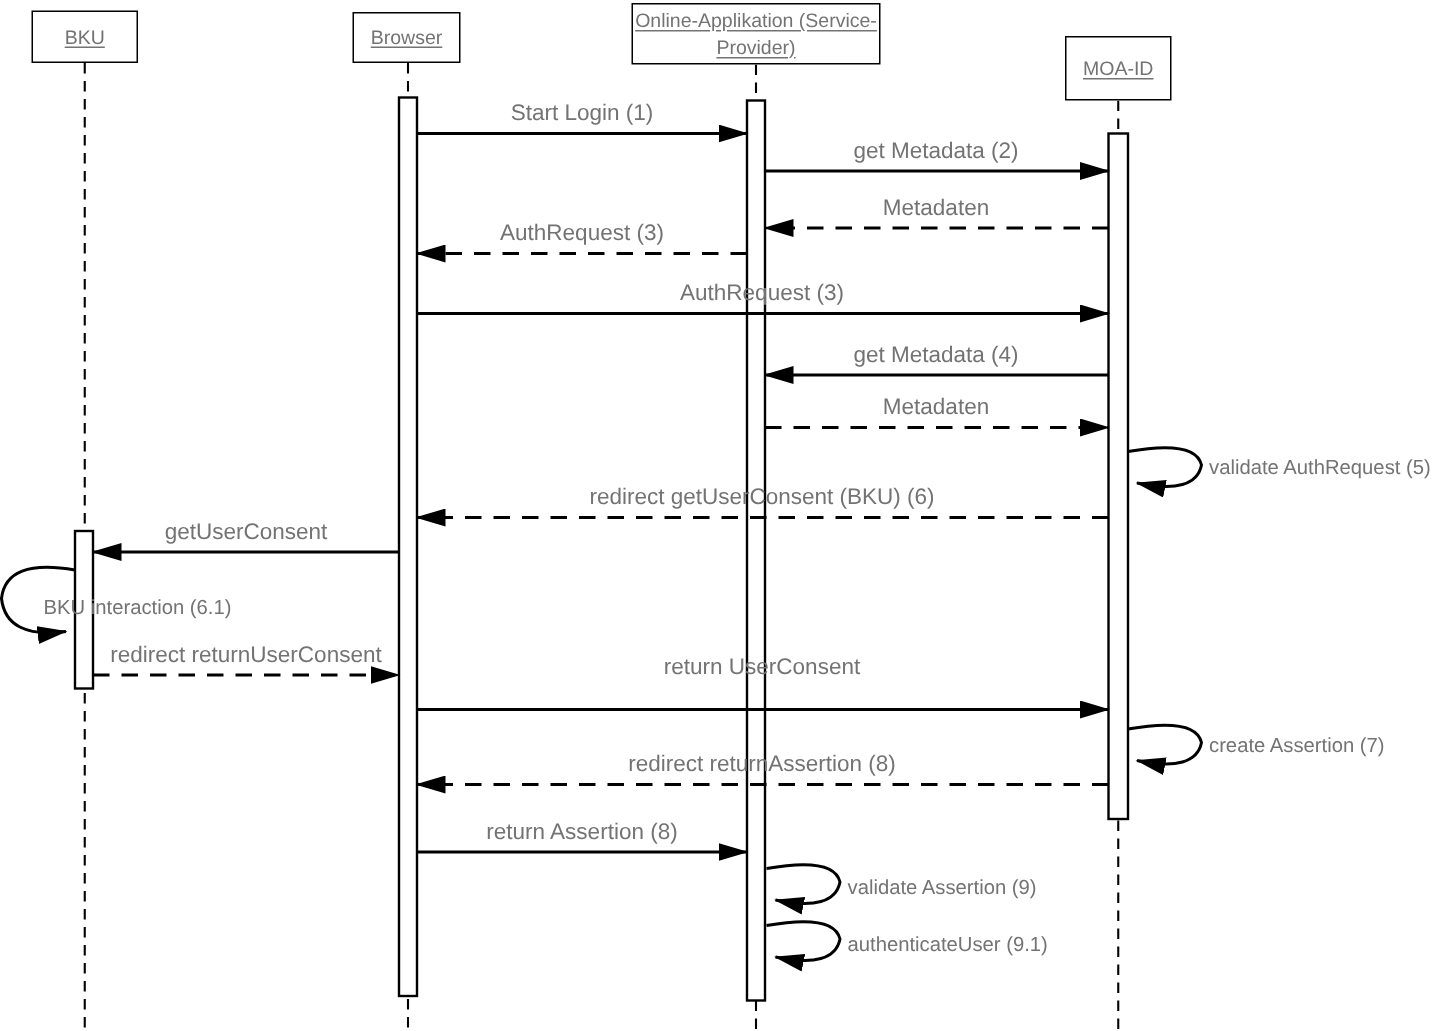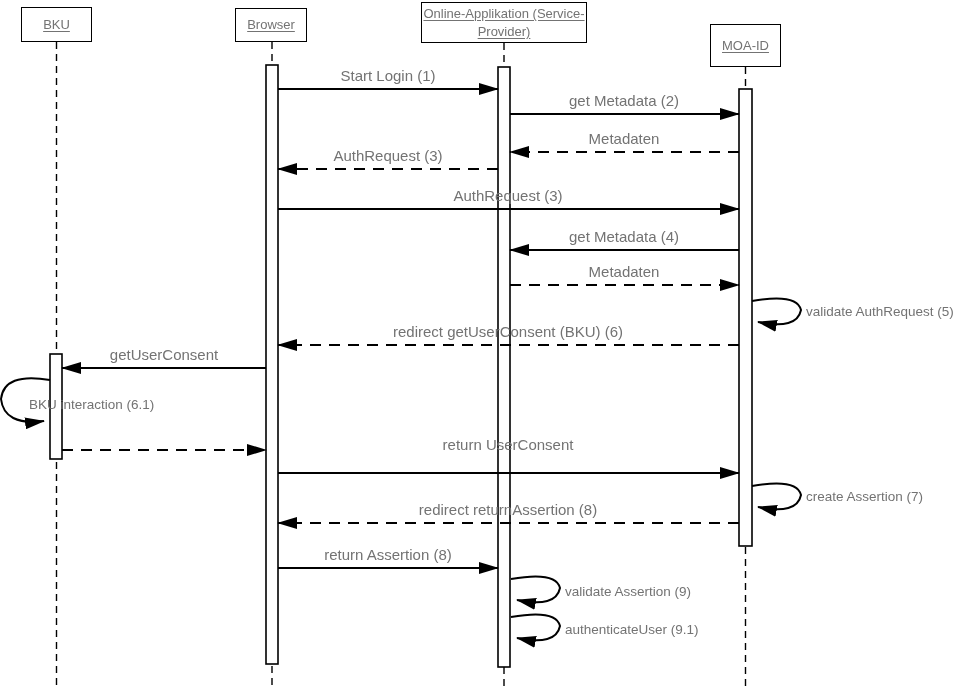--- a/index.html
+++ b/index.html
@@ -96,20 +96,21 @@
 
   <div class="msg-label" style="left:388px;top:67px;">Start Login (1)</div>
   <div class="msg-label" style="left:624px;top:92px;">get Metadata (2)</div>
   <div class="msg-label" style="left:624px;top:130px;">Metadaten</div>
   <div class="msg-label" style="left:388px;top:147px;">AuthRequest (3)</div>
   <div class="msg-label" style="left:508px;top:187px;">AuthRequest (3)</div>
   <div class="msg-label" style="left:624px;top:228px;">get Metadata (4)</div>
   <div class="msg-label" style="left:624px;top:263px;">Metadaten</div>
   <div class="msg-label" style="left:508px;top:323px;">redirect getUserConsent (BKU) (6)</div>
   <div class="msg-label" style="left:164px;top:346px;">getUserConsent</div>
+  <div class="msg-label" style="left:164px;top:428px;">redirect returnUserConsent</div>
   <div class="msg-label" style="left:508px;top:436px;">return UserConsent</div>
   <div class="msg-label" style="left:508px;top:501px;">redirect returnAssertion (8)</div>
   <div class="msg-label" style="left:388px;top:546px;">return Assertion (8)</div>
 
   <div class="self-label" style="left:806px;top:303px;text-align:center;">validate AuthRequest (5)</div>
   <div class="self-label" style="left:6px;top:396px;margin-left:23px;">BKU interaction (6.1)</div>
   <div class="self-label" style="left:806px;top:488px;">create Assertion (7)</div>
   <div class="self-label" style="left:565px;top:583px;">validate Assertion (9)</div>
   <div class="self-label" style="left:565px;top:621px;text-align:center;">authenticateUser (9.1)</div>
 

